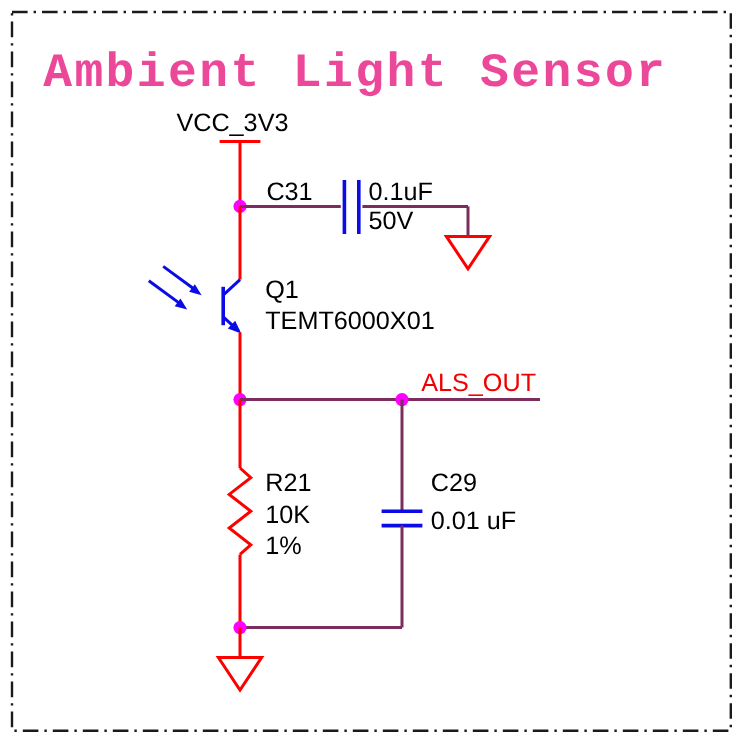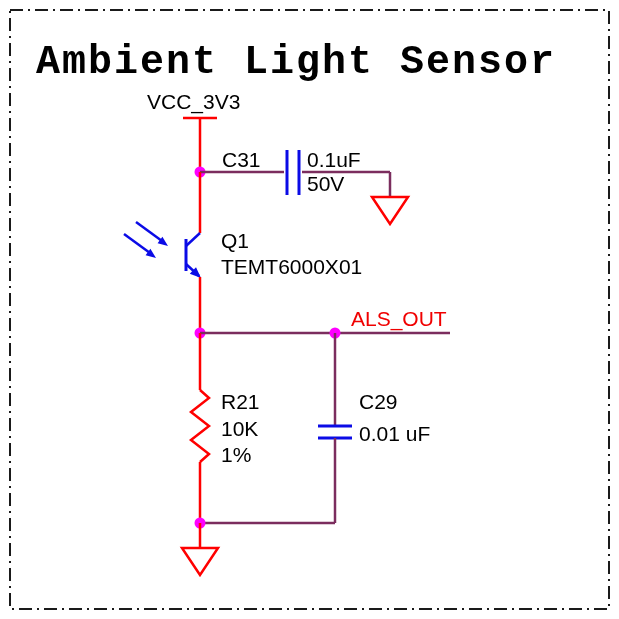--- a/index.html
+++ b/index.html
@@ -23,21 +23,21 @@
     height: 619px;
   }
   .page-title {
     position: absolute;
     left: 36px;
     top: 40px;
     font-family: "Liberation Mono", "DejaVu Sans Mono", monospace;
     font-weight: bold;
     font-size: 40px;
     letter-spacing: 2px;
-    color: #000000;
+    color: #ec4899;
     white-space: nowrap;
   }
   text {
     font-family: "Liberation Sans", sans-serif;
     font-size: 21px;
     fill: #000000;
   }
   text.net-red { fill: #f00000; }
   .wire-v { stroke: #ff0000; stroke-width: 2.5; fill: none; }
   .wire-h { stroke: #7b2d5e; stroke-width: 2.5; fill: none; }

